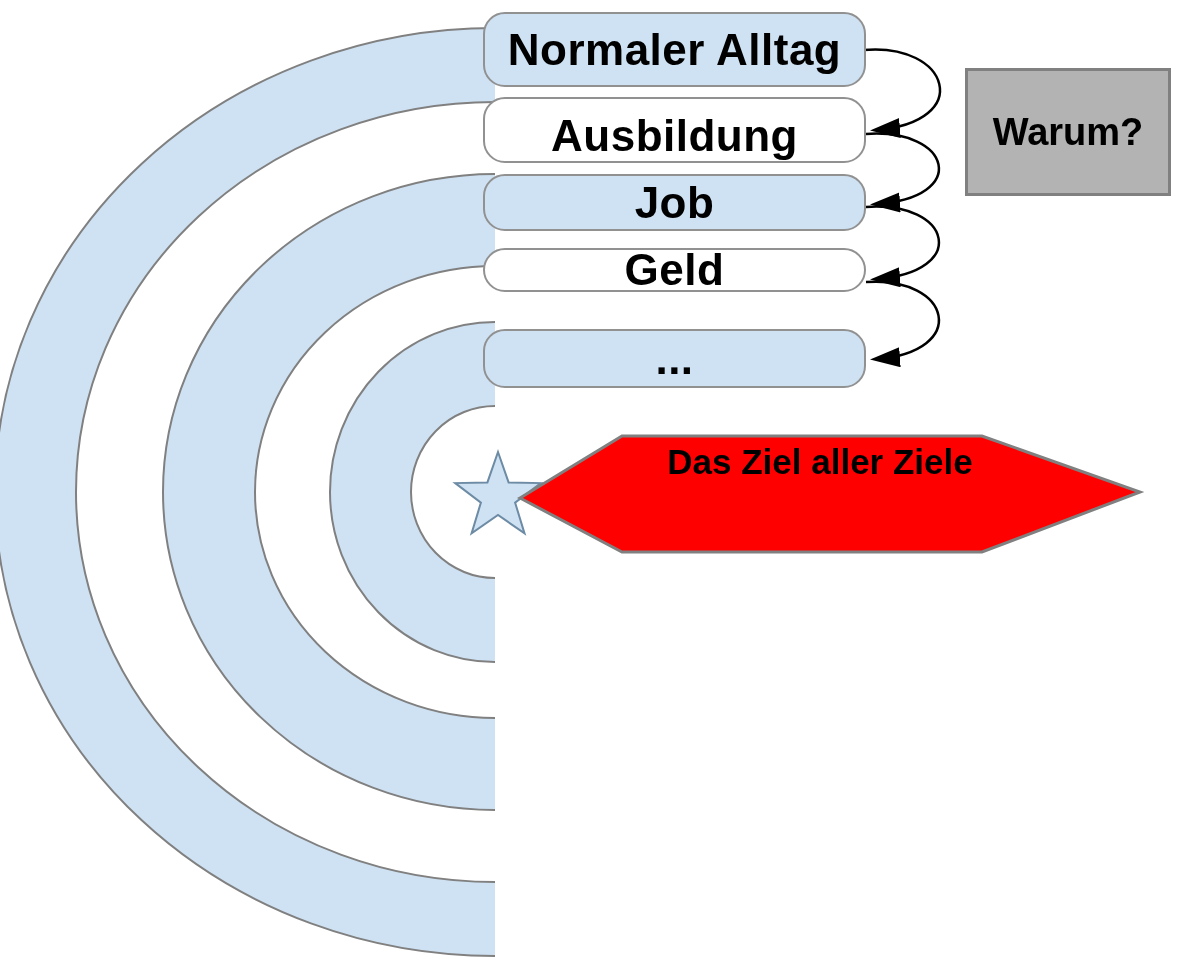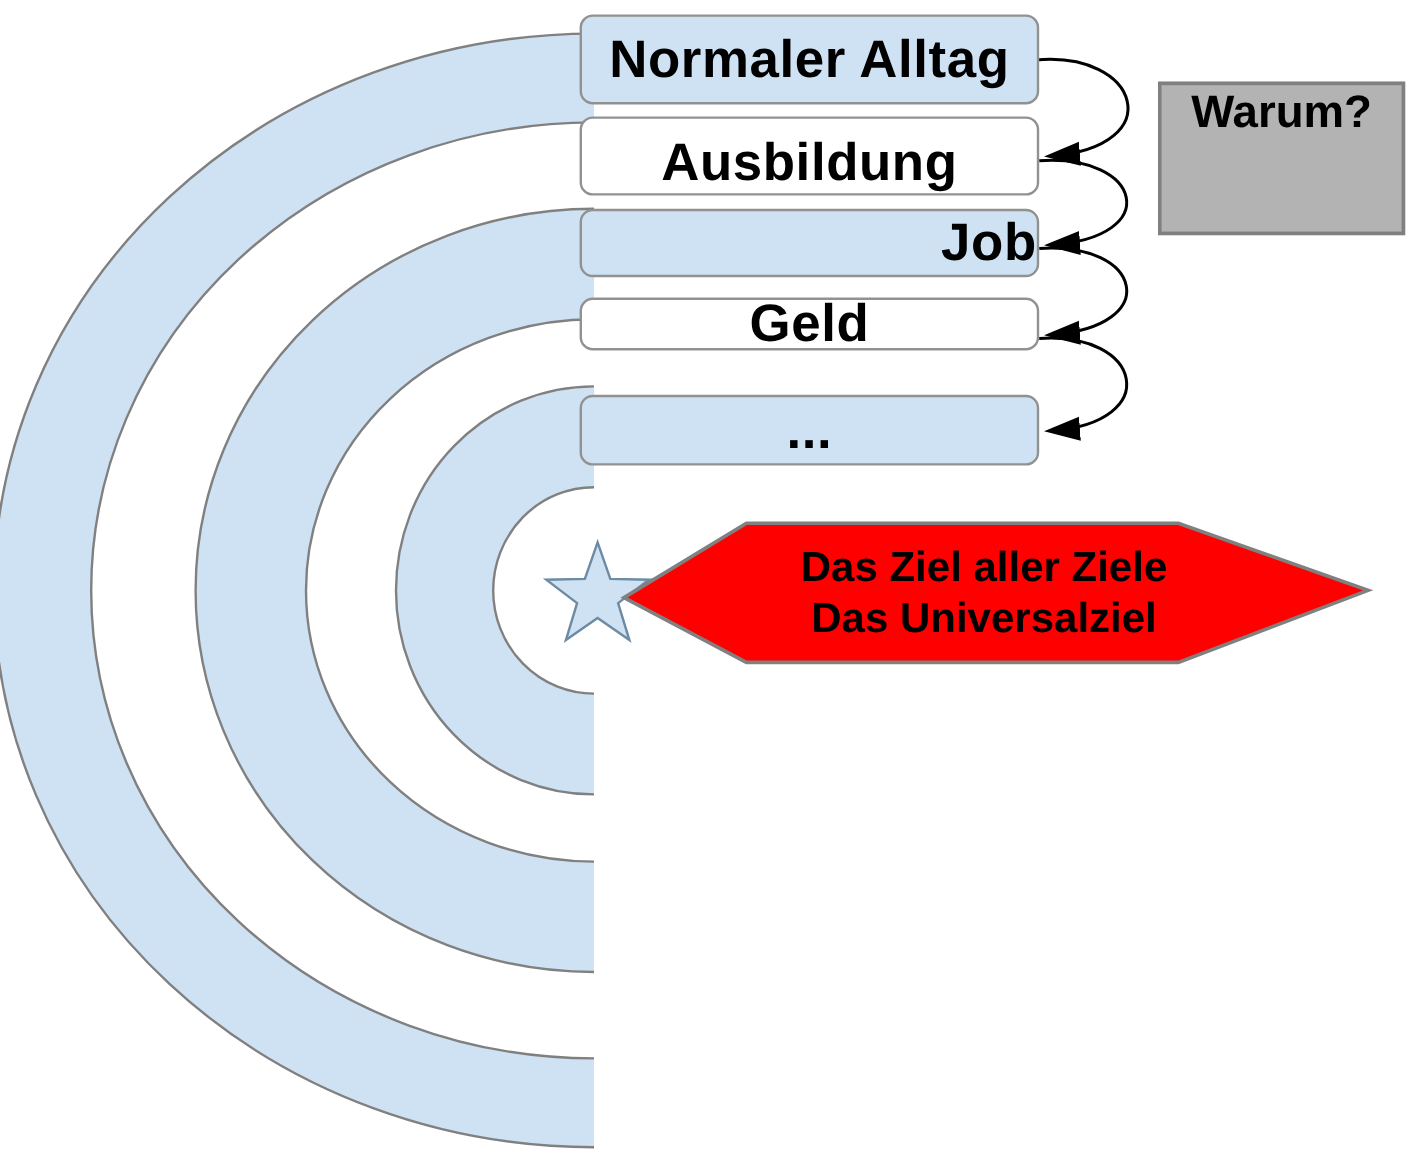--- a/index.html
+++ b/index.html
@@ -8,42 +8,42 @@
     width:1181px;height:969px;
     background:#ffffff;
     overflow:hidden;
     font-family:"Liberation Sans", sans-serif;
   }
   .bg-svg{position:absolute;left:0;top:0;}
   .node-box{
     position:absolute;
     left:483px;width:383px;
     border:2px solid var(--box-border,#919191);
-    border-radius:11px;
+    border-radius:22px;
     box-sizing:border-box;
     display:flex;align-items:center;justify-content:center;
     font-weight:bold;font-size:44px;color:var(--text-color,#000);
     letter-spacing:0.5px;
   }
   .box-1{top:12px;height:75px;}
   .box-2{top:97px;height:66px;align-items:flex-end;}
   .box-3{top:174px;height:57px;}
   .box-4{top:248px;height:44px;}
   .box-5{top:329px;height:59px;}
   .question-box{
     position:absolute;left:965px;top:68px;width:206px;height:128px;
     background:var(--question-fill,#b3b3b3);
     border:3px solid var(--question-border,#808080);
     box-sizing:border-box;
-    display:flex;flex-direction:column;align-items:center;justify-content:space-between;
+    display:flex;flex-direction:column;align-items:center;justify-content:center;
     font-weight:bold;font-size:38px;line-height:47px;color:var(--text-color,#000);
   }
   .banner-text{
     position:absolute;left:590px;top:440px;width:460px;height:108px;
-    display:flex;flex-direction:column;align-items:center;justify-content:center;
+    display:flex;flex-direction:column;align-items:center;
     font-weight:bold;font-size:35px;line-height:43px;color:var(--text-color,#000);
     text-align:center;
   }
 </style>
 </head>
 <body>
 
 <div class="canvas">
 
   <svg class="bg-svg" width="1181" height="969" viewBox="0 0 1181 969">
@@ -76,32 +76,31 @@
 
     <polygon points="520,498 622,436 982,436 1140,492 982,552 622,552" fill="var(--banner-red,#ff0000)" stroke="var(--banner-border,#808080)" stroke-width="3"></polygon>
   </svg>
 
   <div class="node-box box-1" style="background: rgb(207, 226, 243);">
     <span>Normaler Alltag</span>
   </div>
   <div class="node-box box-2" style="background: rgb(255, 255, 255);">
     <span>Ausbildung</span>
   </div>
-  <div class="node-box box-3" style="background: rgb(207, 226, 243); justify-content: flex-end;">
+  <div class="node-box box-3" style="background: rgb(207, 226, 243);">
     <span>Job</span>
   </div>
   <div class="node-box box-4" style="background: rgb(255, 255, 255);">
     <span>Geld</span>
   </div>
   <div class="node-box box-5" style="background: rgb(207, 226, 243);">
     <span>...</span>
   </div>
 
   <div class="question-box">
     <span>Warum?</span>
   </div>
 
   <div class="banner-text">
     <span>Das Ziel aller Ziele</span>
-    <span>Das Universalziel</span>
   </div>
 
 </div>
 
 </body></html>

